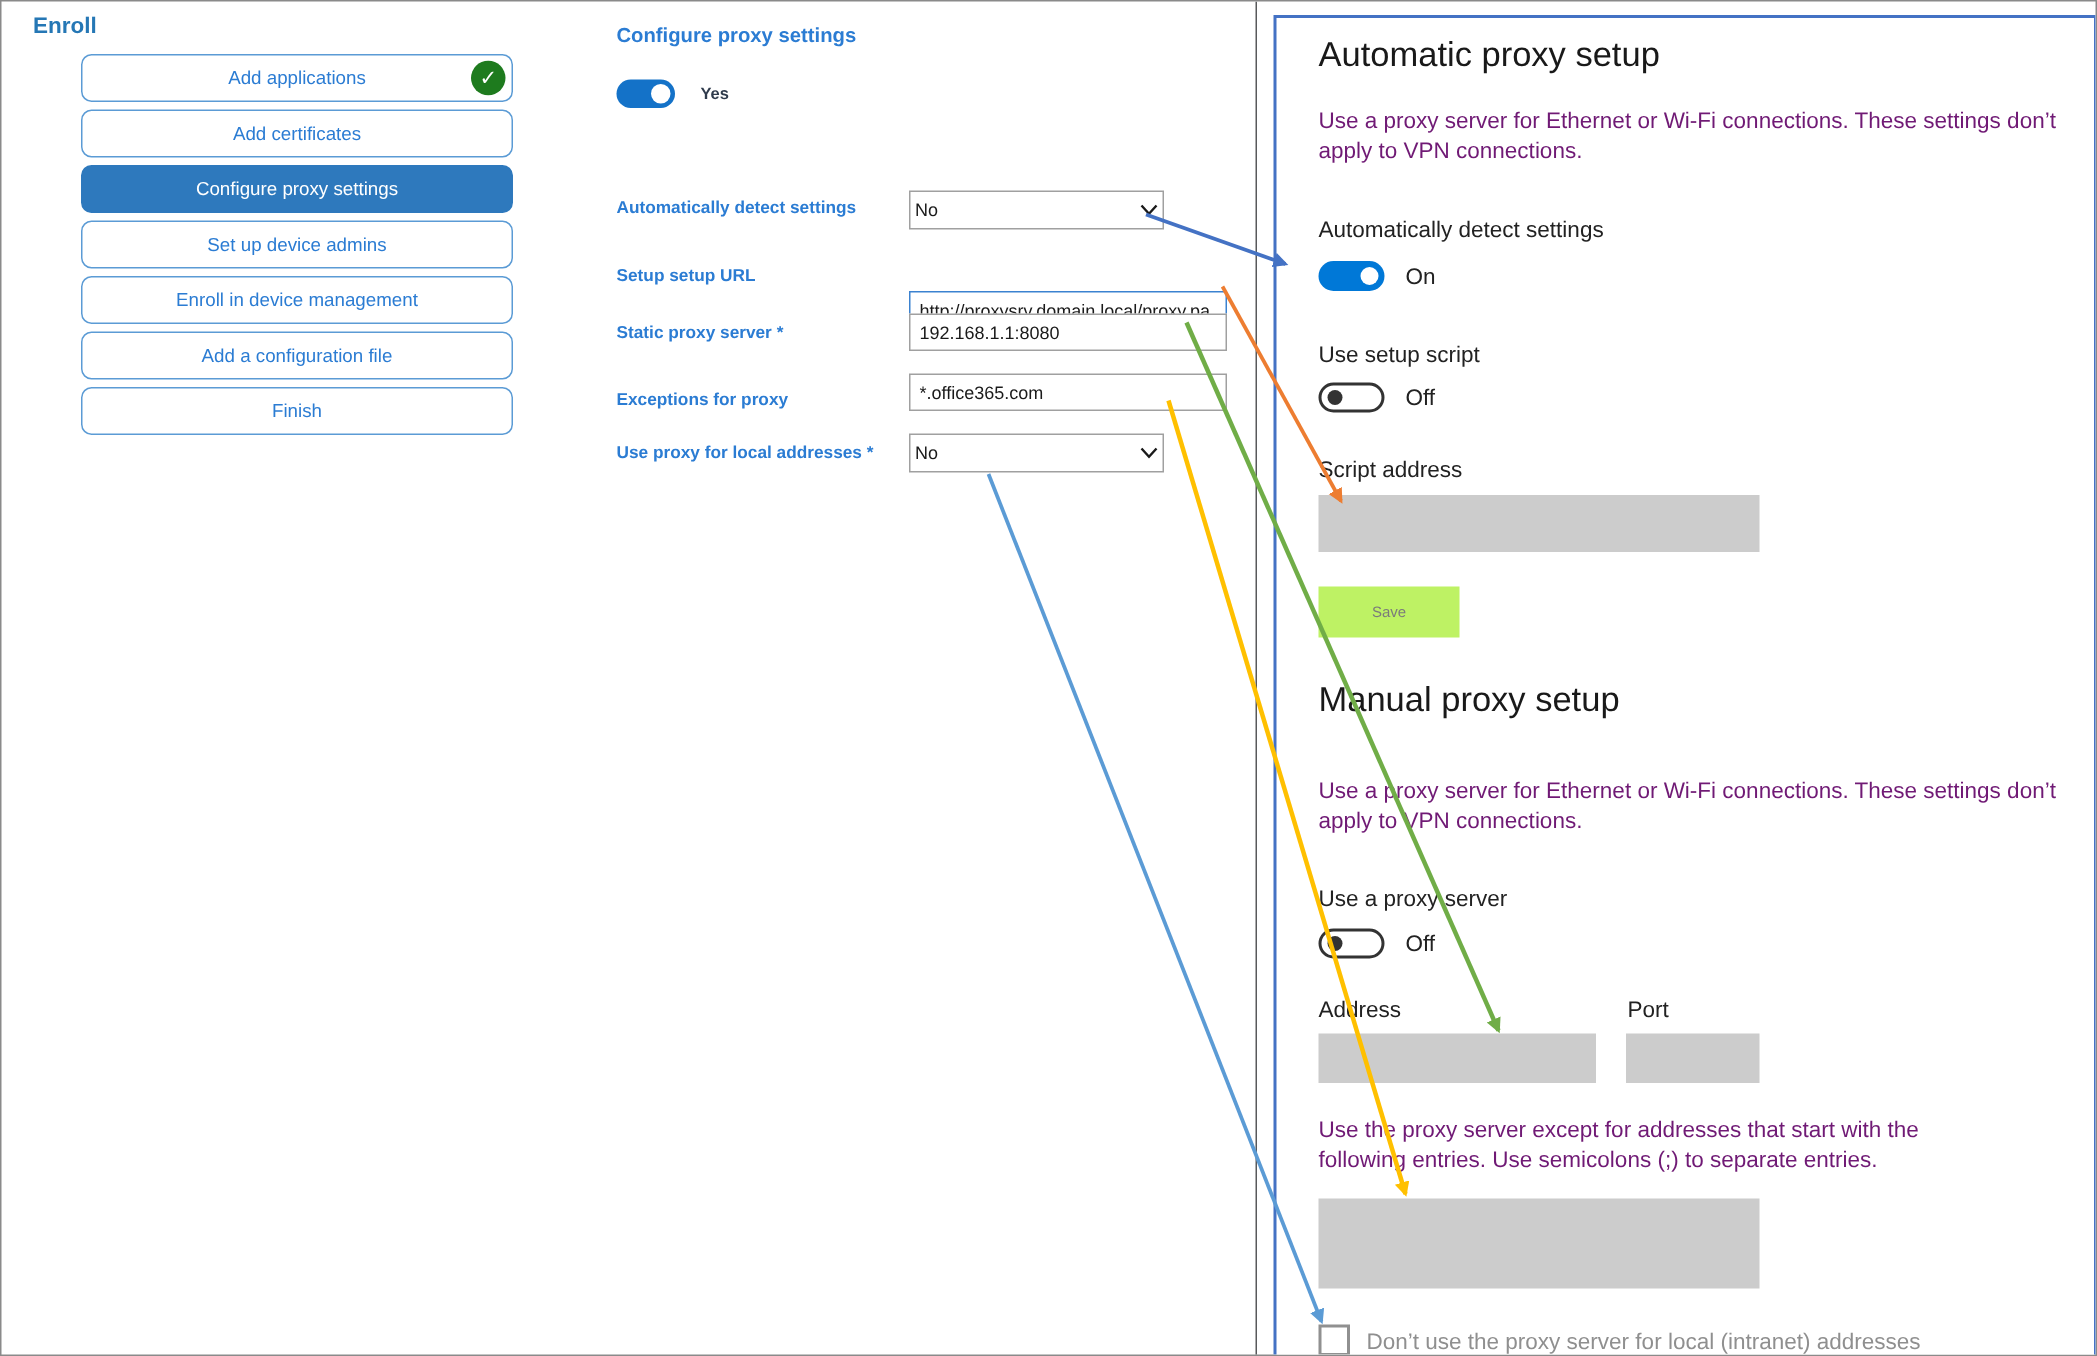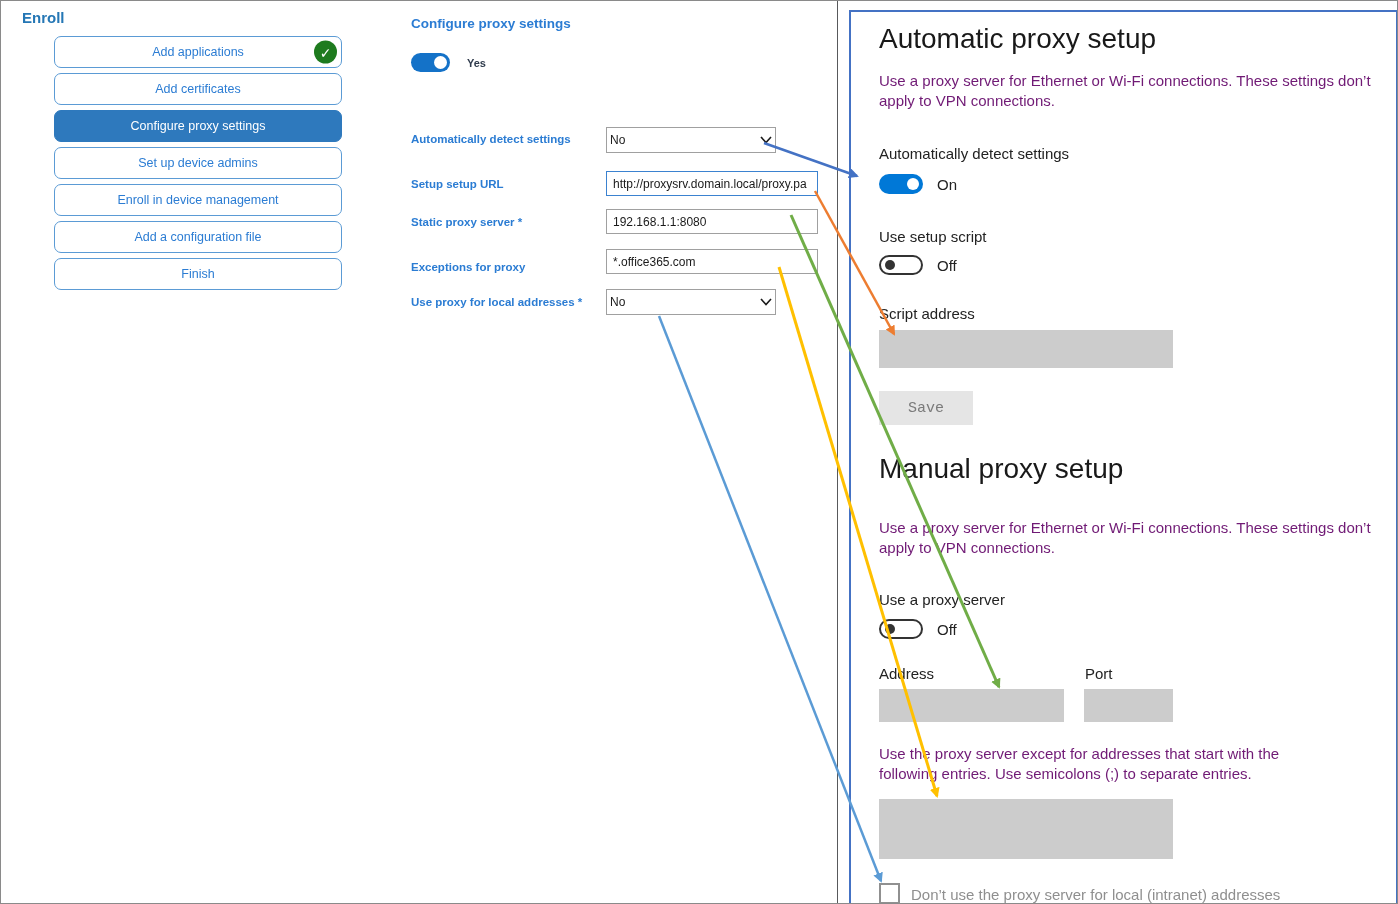--- a/index.html
+++ b/index.html
@@ -41,44 +41,44 @@
     position:absolute; left:605px; width:170px; height:26px;
     border:1px solid #a0a0a0; background:#fff; color:#1a1a1a;
     font-size:12px; display:flex; align-items:center; justify-content:space-between;
     padding:0 3px; cursor:pointer;
   }
   .f-input {
     position:absolute; left:605px; width:212px; height:25px;
     border:1px solid #a0a0a0; background:#fff; color:#1a1a1a;
     font-size:12px; padding:0 6px; font-family:inherit;
   }
-  .f-input.focused { border:1.5px solid #3b82d0; }
+  .f-input.focused { border:1.5px solid #3b82d0;margin-top:23px; }
   .chev { width:12px; height:8px; stroke:#1a1a1a; stroke-width:1.6; fill:none; flex:0 0 auto; }
 
   
   .v-separator { position:absolute; left:836px; top:0; width:1px; height:904px; background:#58595b; }
 
   
   .panel {
     position:absolute; left:848px; top:9px; width:549px; height:940px;
     background:#fff; border:2px solid #4472c4;
   }
-  .panel .h { position:absolute; font-size:28px; font-weight:400; color:#191919; }
+  .panel .h { position:absolute; font-size:23px; font-weight:400; color:#191919; }
   .panel .p { position:absolute; font-size:15px; color:#701a75; line-height:20px; }
   .panel .lbl { position:absolute; font-size:15px; color:#222; }
   .win-toggle { position:absolute; width:44px; height:20px; border-radius:10px; cursor:pointer; }
   .win-toggle.on { background:#0078d7; }
   .win-toggle.on .knob { position:absolute; right:4px; top:4px; width:12px; height:12px; border-radius:50%; background:#fff; }
   .win-toggle.off { background:#fff; border:2px solid #333; }
   .win-toggle.off .knob { position:absolute; left:4px; top:3px; width:10px; height:10px; border-radius:50%; background:#333; }
   .t-state { position:absolute; font-size:15px; color:#222; }
   .gray-box { position:absolute; background:#cccccc; }
   .save-btn {
     position:absolute; left:28px; top:379px; width:94px; height:34px;
-    background:#e5e5e5; border:none; color:#7b7b7b; font-size:15px; font-family:Liberation Mono, monospace;
+    background:#bef264; border:none; color:#7b7b7b; font-size:10px; font-family:Liberation Sans, sans-serif;
   }
   .win-checkbox { position:absolute; left:28px; top:871px; width:21px; height:21px; border:2px solid #909090; background:#fff; cursor:pointer; }
   .cb-label { position:absolute; left:60px; top:874px; font-size:15px; color:#8f8f8f; white-space:nowrap; }
 
   
   #arrows { position:absolute; left:0; top:0; width:1398px; height:904px; pointer-events:none; z-index:20; }
 </style>
 </head>
 <body>
 

